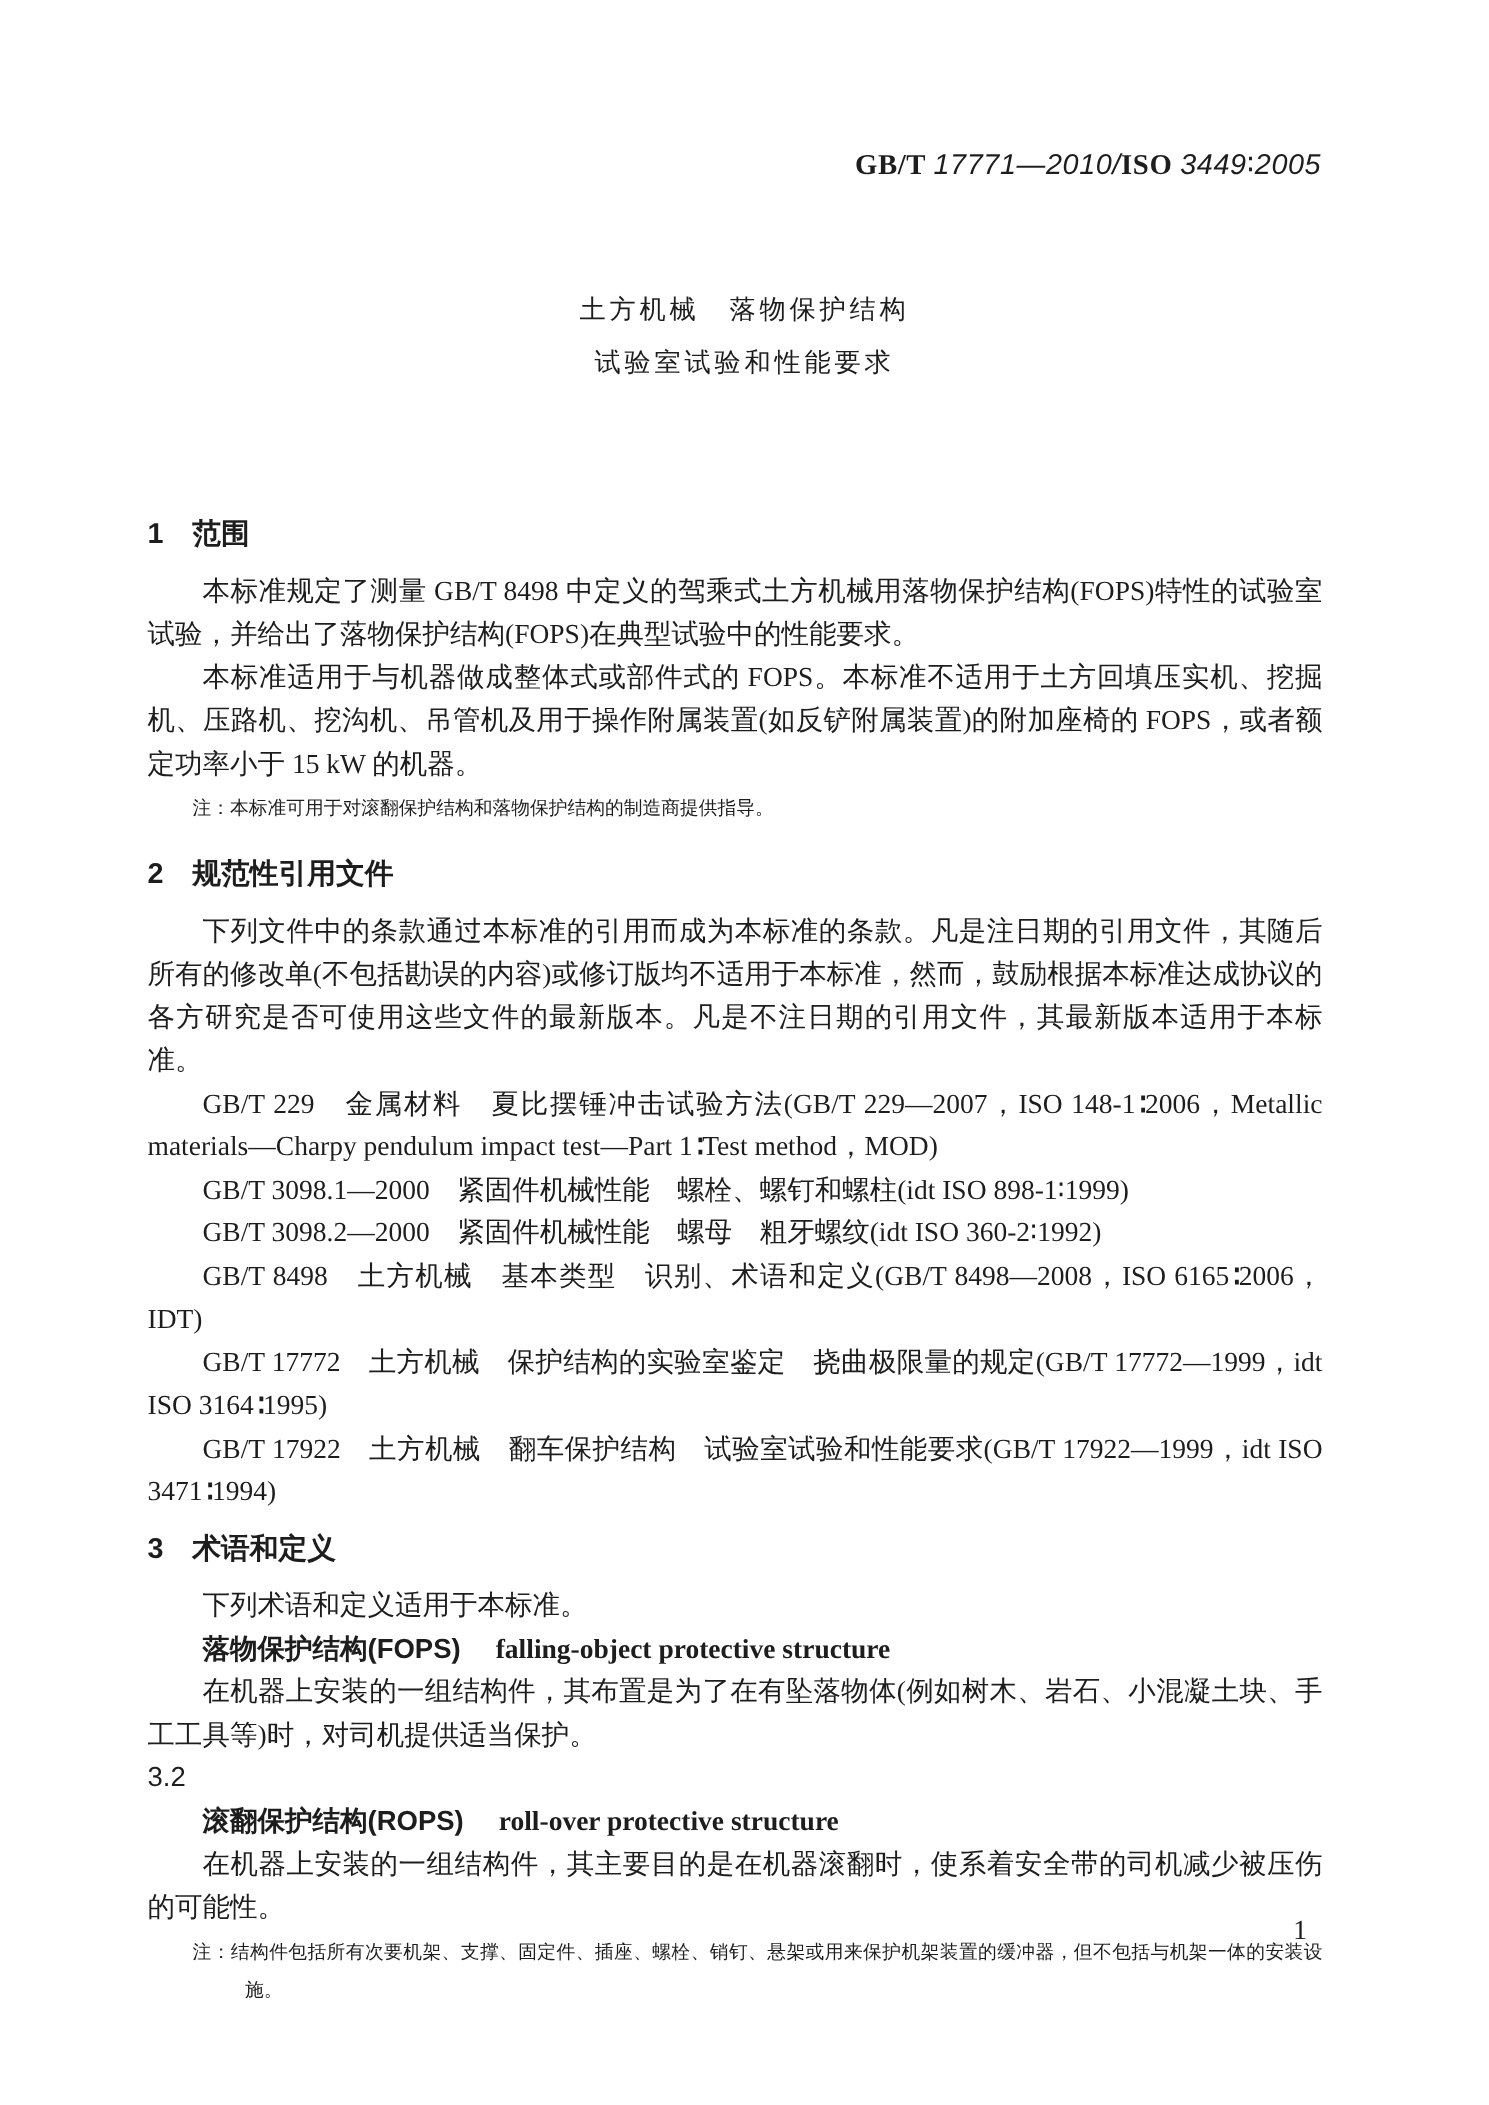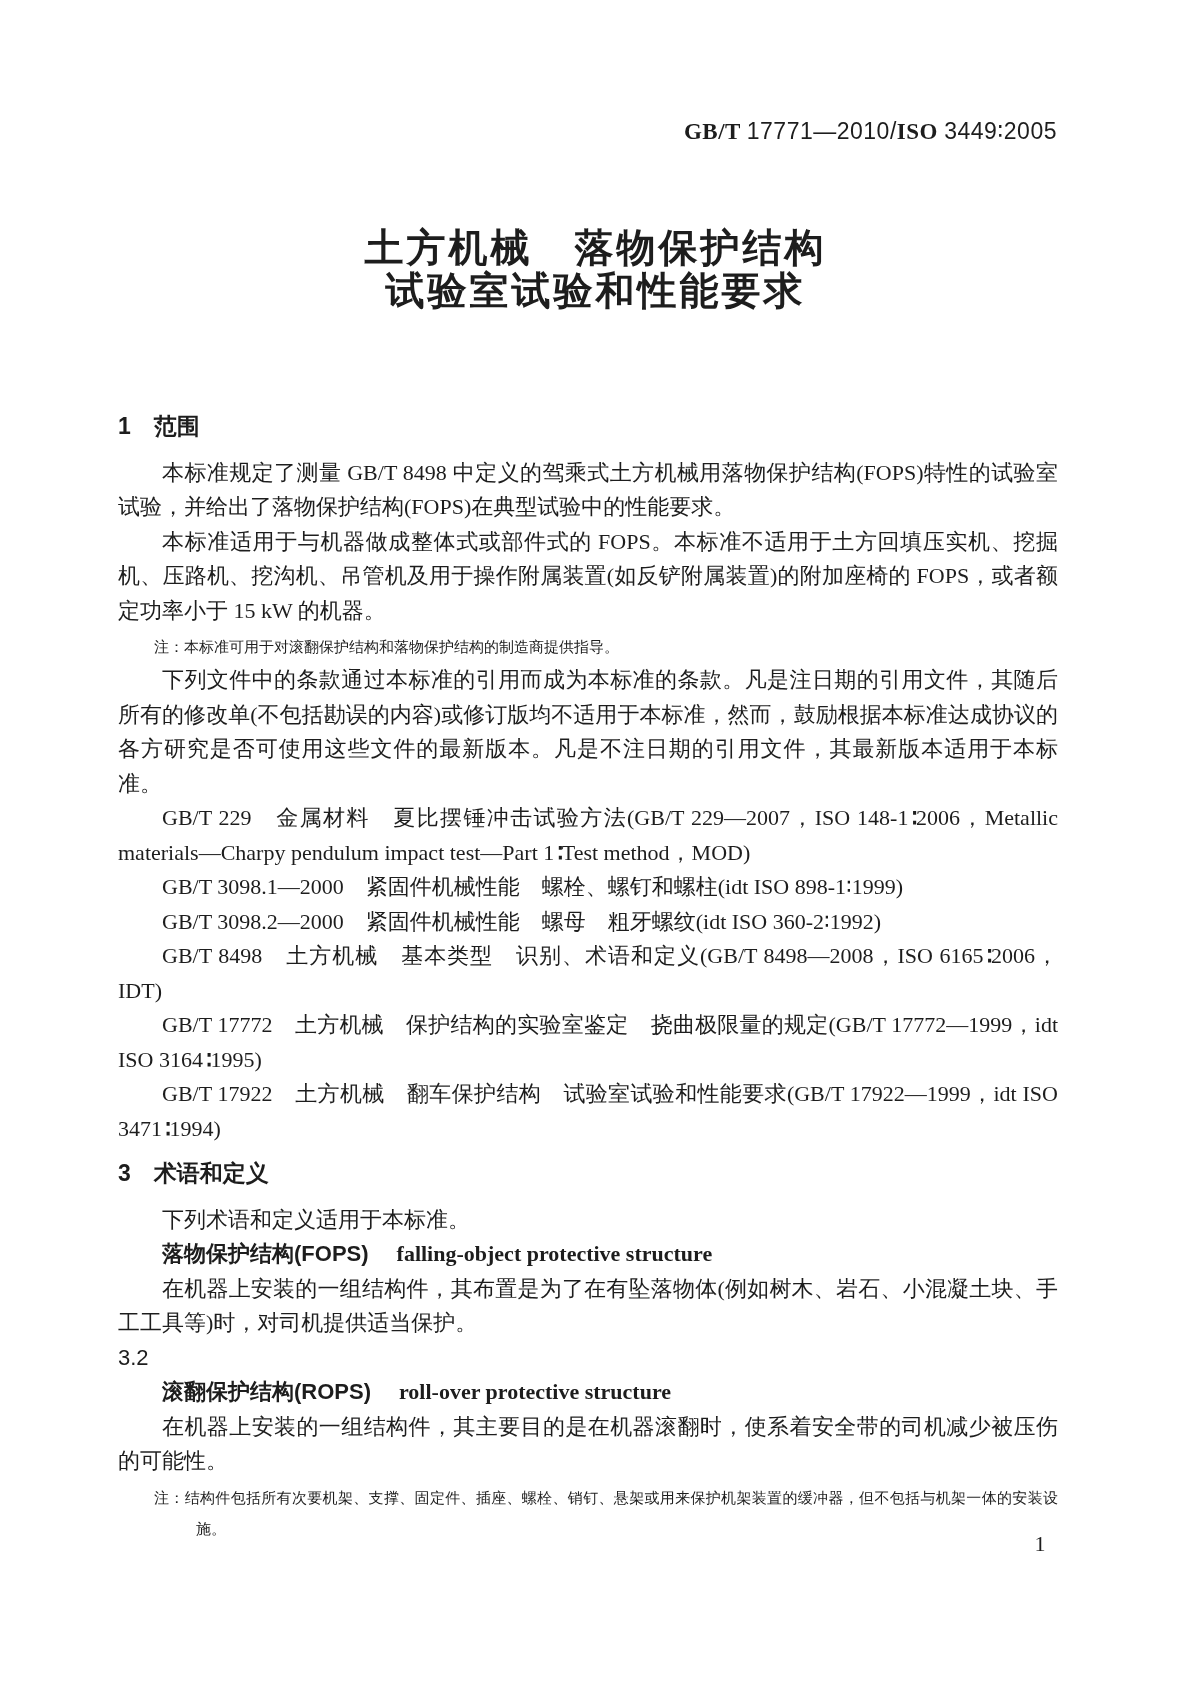--- a/index.html
+++ b/index.html
@@ -17,32 +17,32 @@
   
   .doc-code {
     position: absolute;
     top: 118px;
     right: 134px;
     font-size: 23px;
     white-space: nowrap;
     letter-spacing: 0.5px;
   }
   .code-b { font-family: "Liberation Serif", "DejaVu Serif", serif; font-weight: bold; }
-  .code-n { font-family: "Liberation Sans", "DejaVu Sans", sans-serif; font-weight: 400; }
+  .code-n { font-family: "Liberation Sans", "DejaVu Sans", sans-serif; font-weight: 400; font-style: italic; }
 
   
   .doc-title {
     position: absolute;
     top: 226px;
     left: 0;
     width: 100%;
     text-align: center;
     font-family: "Liberation Sans", "DejaVu Sans", sans-serif;
-    font-weight: bold;
-    font-size: 39px;
+    font-weight: normal;
+    font-size: 21px;
     line-height: 43px;
     letter-spacing: 3px;
   }
 
   
   .content {
     position: absolute;
     top: 365px;
     left: 118px;
     width: 940px;
@@ -110,20 +110,21 @@
     <div class="title-line">试验室试验和性能要求</div>
   </div>
 
   <main class="content">
 
     <h2 class="sec-heading">1　范围</h2>
     <p class="para">本标准规定了测量 GB/T 8498 中定义的驾乘式土方机械用落物保护结构(FOPS)特性的试验室试验，并给出了落物保护结构(FOPS)在典型试验中的性能要求。</p>
     <p class="para">本标准适用于与机器做成整体式或部件式的 FOPS。本标准不适用于土方回填压实机、挖掘机、压路机、挖沟机、吊管机及用于操作附属装置(如反铲附属装置)的附加座椅的 FOPS，或者额定功率小于 15 kW 的机器。</p>
     <p class="note">注：本标准可用于对滚翻保护结构和落物保护结构的制造商提供指导。</p>
 
+    <h2 class="sec-heading spaced">2　规范性引用文件</h2>
     <p class="para">下列文件中的条款通过本标准的引用而成为本标准的条款。凡是注日期的引用文件，其随后所有的修改单(不包括勘误的内容)或修订版均不适用于本标准，然而，鼓励根据本标准达成协议的各方研究是否可使用这些文件的最新版本。凡是不注日期的引用文件，其最新版本适用于本标准。</p>
     <p class="para">GB/T 229　金属材料　夏比摆锤冲击试验方法(GB/T 229—2007，ISO 148-1∶2006，Metallic materials—Charpy pendulum impact test—Part 1∶Test method，MOD)</p>
     <p class="para">GB/T 3098.1—2000　紧固件机械性能　螺栓、螺钉和螺柱(idt ISO 898-1∶1999)</p>
     <p class="para">GB/T 3098.2—2000　紧固件机械性能　螺母　粗牙螺纹(idt ISO 360-2∶1992)</p>
     <p class="para">GB/T 8498　土方机械　基本类型　识别、术语和定义(GB/T 8498—2008，ISO 6165∶2006，IDT)</p>
     <p class="para">GB/T 17772　土方机械　保护结构的实验室鉴定　挠曲极限量的规定(GB/T 17772—1999，idt ISO 3164∶1995)</p>
     <p class="para">GB/T 17922　土方机械　翻车保护结构　试验室试验和性能要求(GB/T 17922—1999，idt ISO 3471∶1994)</p>
 
     <h2 class="sec-heading spaced-sm">3　术语和定义</h2>
     <p class="para">下列术语和定义适用于本标准。</p>

